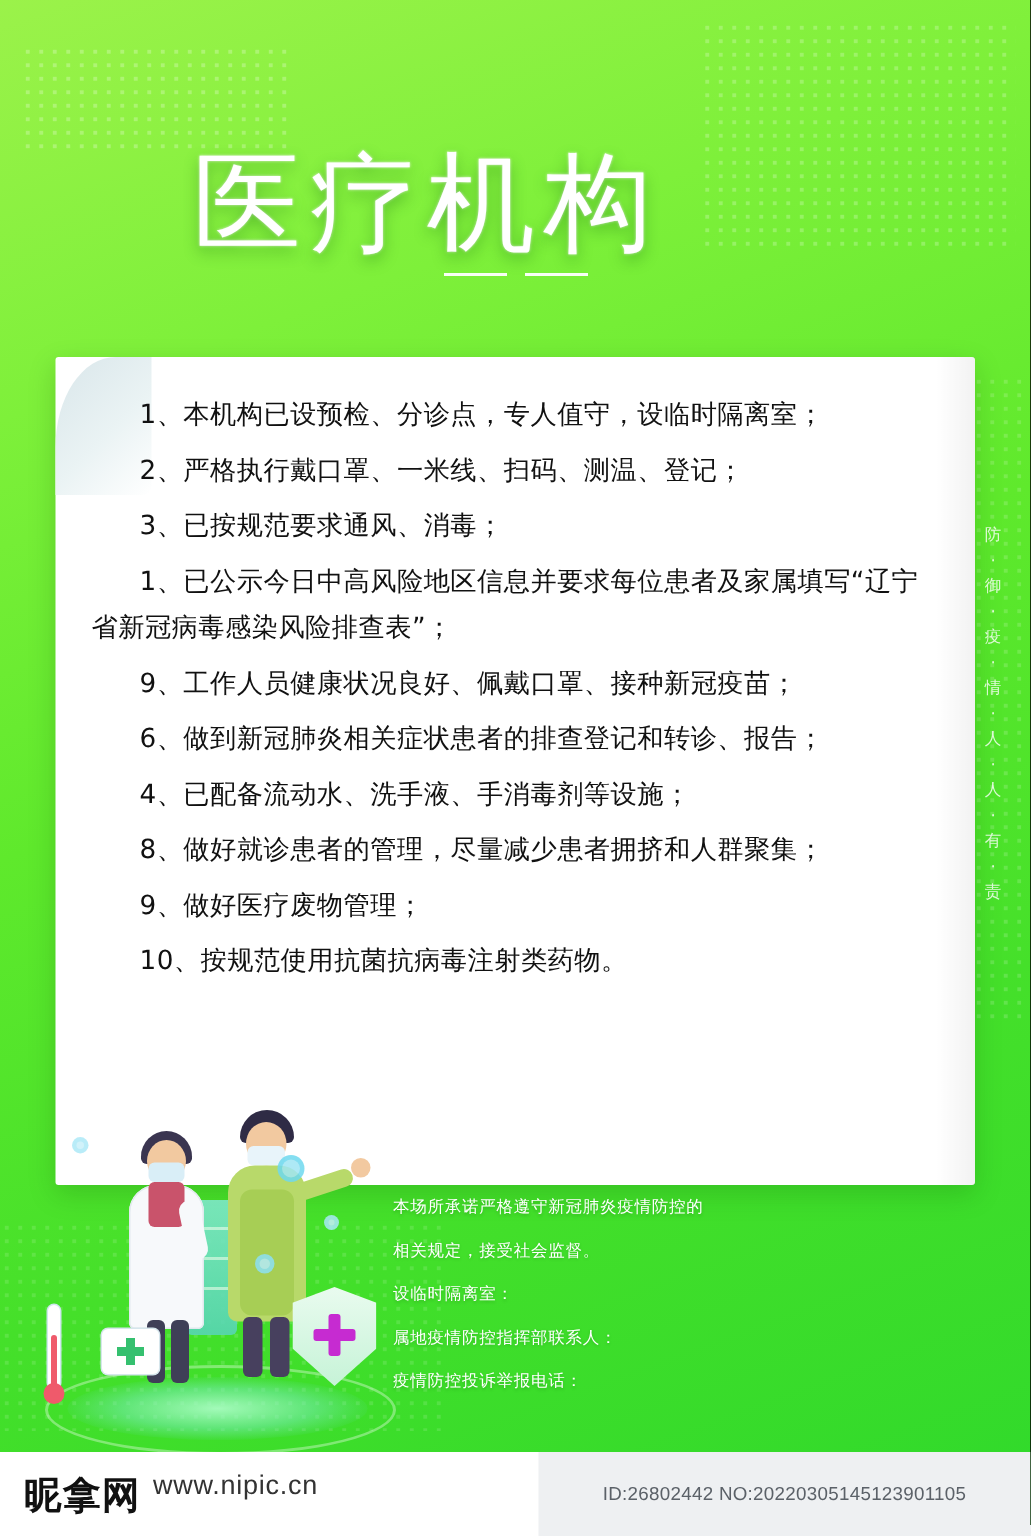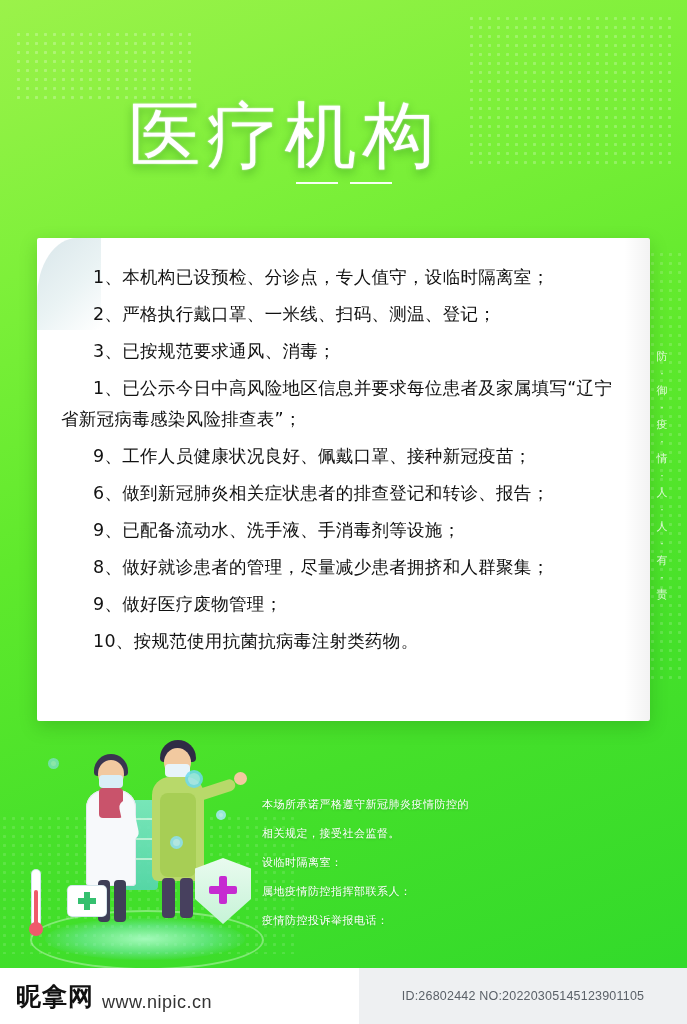--- a/index.html
+++ b/index.html
@@ -51,21 +51,21 @@
     width:42px;height:2px;background:#ffffff;opacity:.95;
   }
   .subtitle{
     color:#ffffff;font-size:26px;letter-spacing:4px;
     font-family:"DejaVu Sans","Liberation Sans",sans-serif;
     text-shadow:0 2px 5px rgba(30,120,20,.35);
   }
 
   
   .card{
-    position:absolute;left:37px;top:238px;width:613px;height:483px;
+    position:absolute;left:37px;top:238px;width:613px;height:552px;
     background:#ffffff;
     border-radius:2px 2px 2px 2px;
     box-shadow:0 6px 18px rgba(20,90,10,.22);
   }
   .card:before{ 
     content:"";position:absolute;left:0;top:0;width:64px;height:92px;
     background:linear-gradient(135deg,#d9e6ea 0%,#eaf3f4 55%,#ffffff 100%);
     border-top-left-radius:40px 60px;
     border-bottom-right-radius:6px;
   }
@@ -163,21 +163,21 @@
   .v2{left:150px;top:96px;width:13px;height:13px;background:#8ce0f5;}
   .v3{left:196px;top:70px;width:10px;height:10px;background:#a8e9f8;}
   .v4{left:28px;top:18px;width:11px;height:11px;background:#8ce0f5;opacity:.6;}
 
   
   .footer{
     position:absolute;left:0;bottom:0;width:687px;height:56px;background:#ffffff;
     display:flex;align-items:center;
   }
   .brand{
-    display:flex;align-items:flex-end;gap:8px;margin-left:16px;
+    display:flex;align-items:flex-start;gap:8px;margin-left:16px;
   }
   .brand .logo{
     font-family:"DejaVu Sans","Liberation Sans",sans-serif;
     font-size:25px;font-weight:bold;color:#111;letter-spacing:1px;
   }
   .brand .site{
     font-family:"Liberation Sans",sans-serif;
     font-size:18px;color:#333;letter-spacing:.5px;
   }
   .idbar{
@@ -208,21 +208,21 @@
   </div>
 
   <div class="card">
     <div class="card-inner">
       <p class="item">1、本机构已设预检、分诊点，专人值守，设临时隔离室；</p>
       <p class="item">2、严格执行戴口罩、一米线、扫码、测温、登记；</p>
       <p class="item">3、已按规范要求通风、消毒；</p>
       <p class="item">1、已公示今日中高风险地区信息并要求每位患者及家属填写“辽宁省新冠病毒感染风险排查表”；</p>
       <p class="item">9、工作人员健康状况良好、佩戴口罩、接种新冠疫苗；</p>
       <p class="item">6、做到新冠肺炎相关症状患者的排查登记和转诊、报告；</p>
-      <p class="item">9、已配备流动水、洗手液、手消毒剂等设施；</p>
+      <p class="item">4、已配备流动水、洗手液、手消毒剂等设施；</p>
       <p class="item">8、做好就诊患者的管理，尽量减少患者拥挤和人群聚集；</p>
       <p class="item">9、做好医疗废物管理；</p>
       <p class="item">10、按规范使用抗菌抗病毒注射类药物。</p>
     </div>
   </div>
 
   <div class="side-vert">防 · 御 · 疫 · 情 · 人 · 人 · 有 · 责</div>
 
   <div class="illus">
     <div class="platform"></div>

